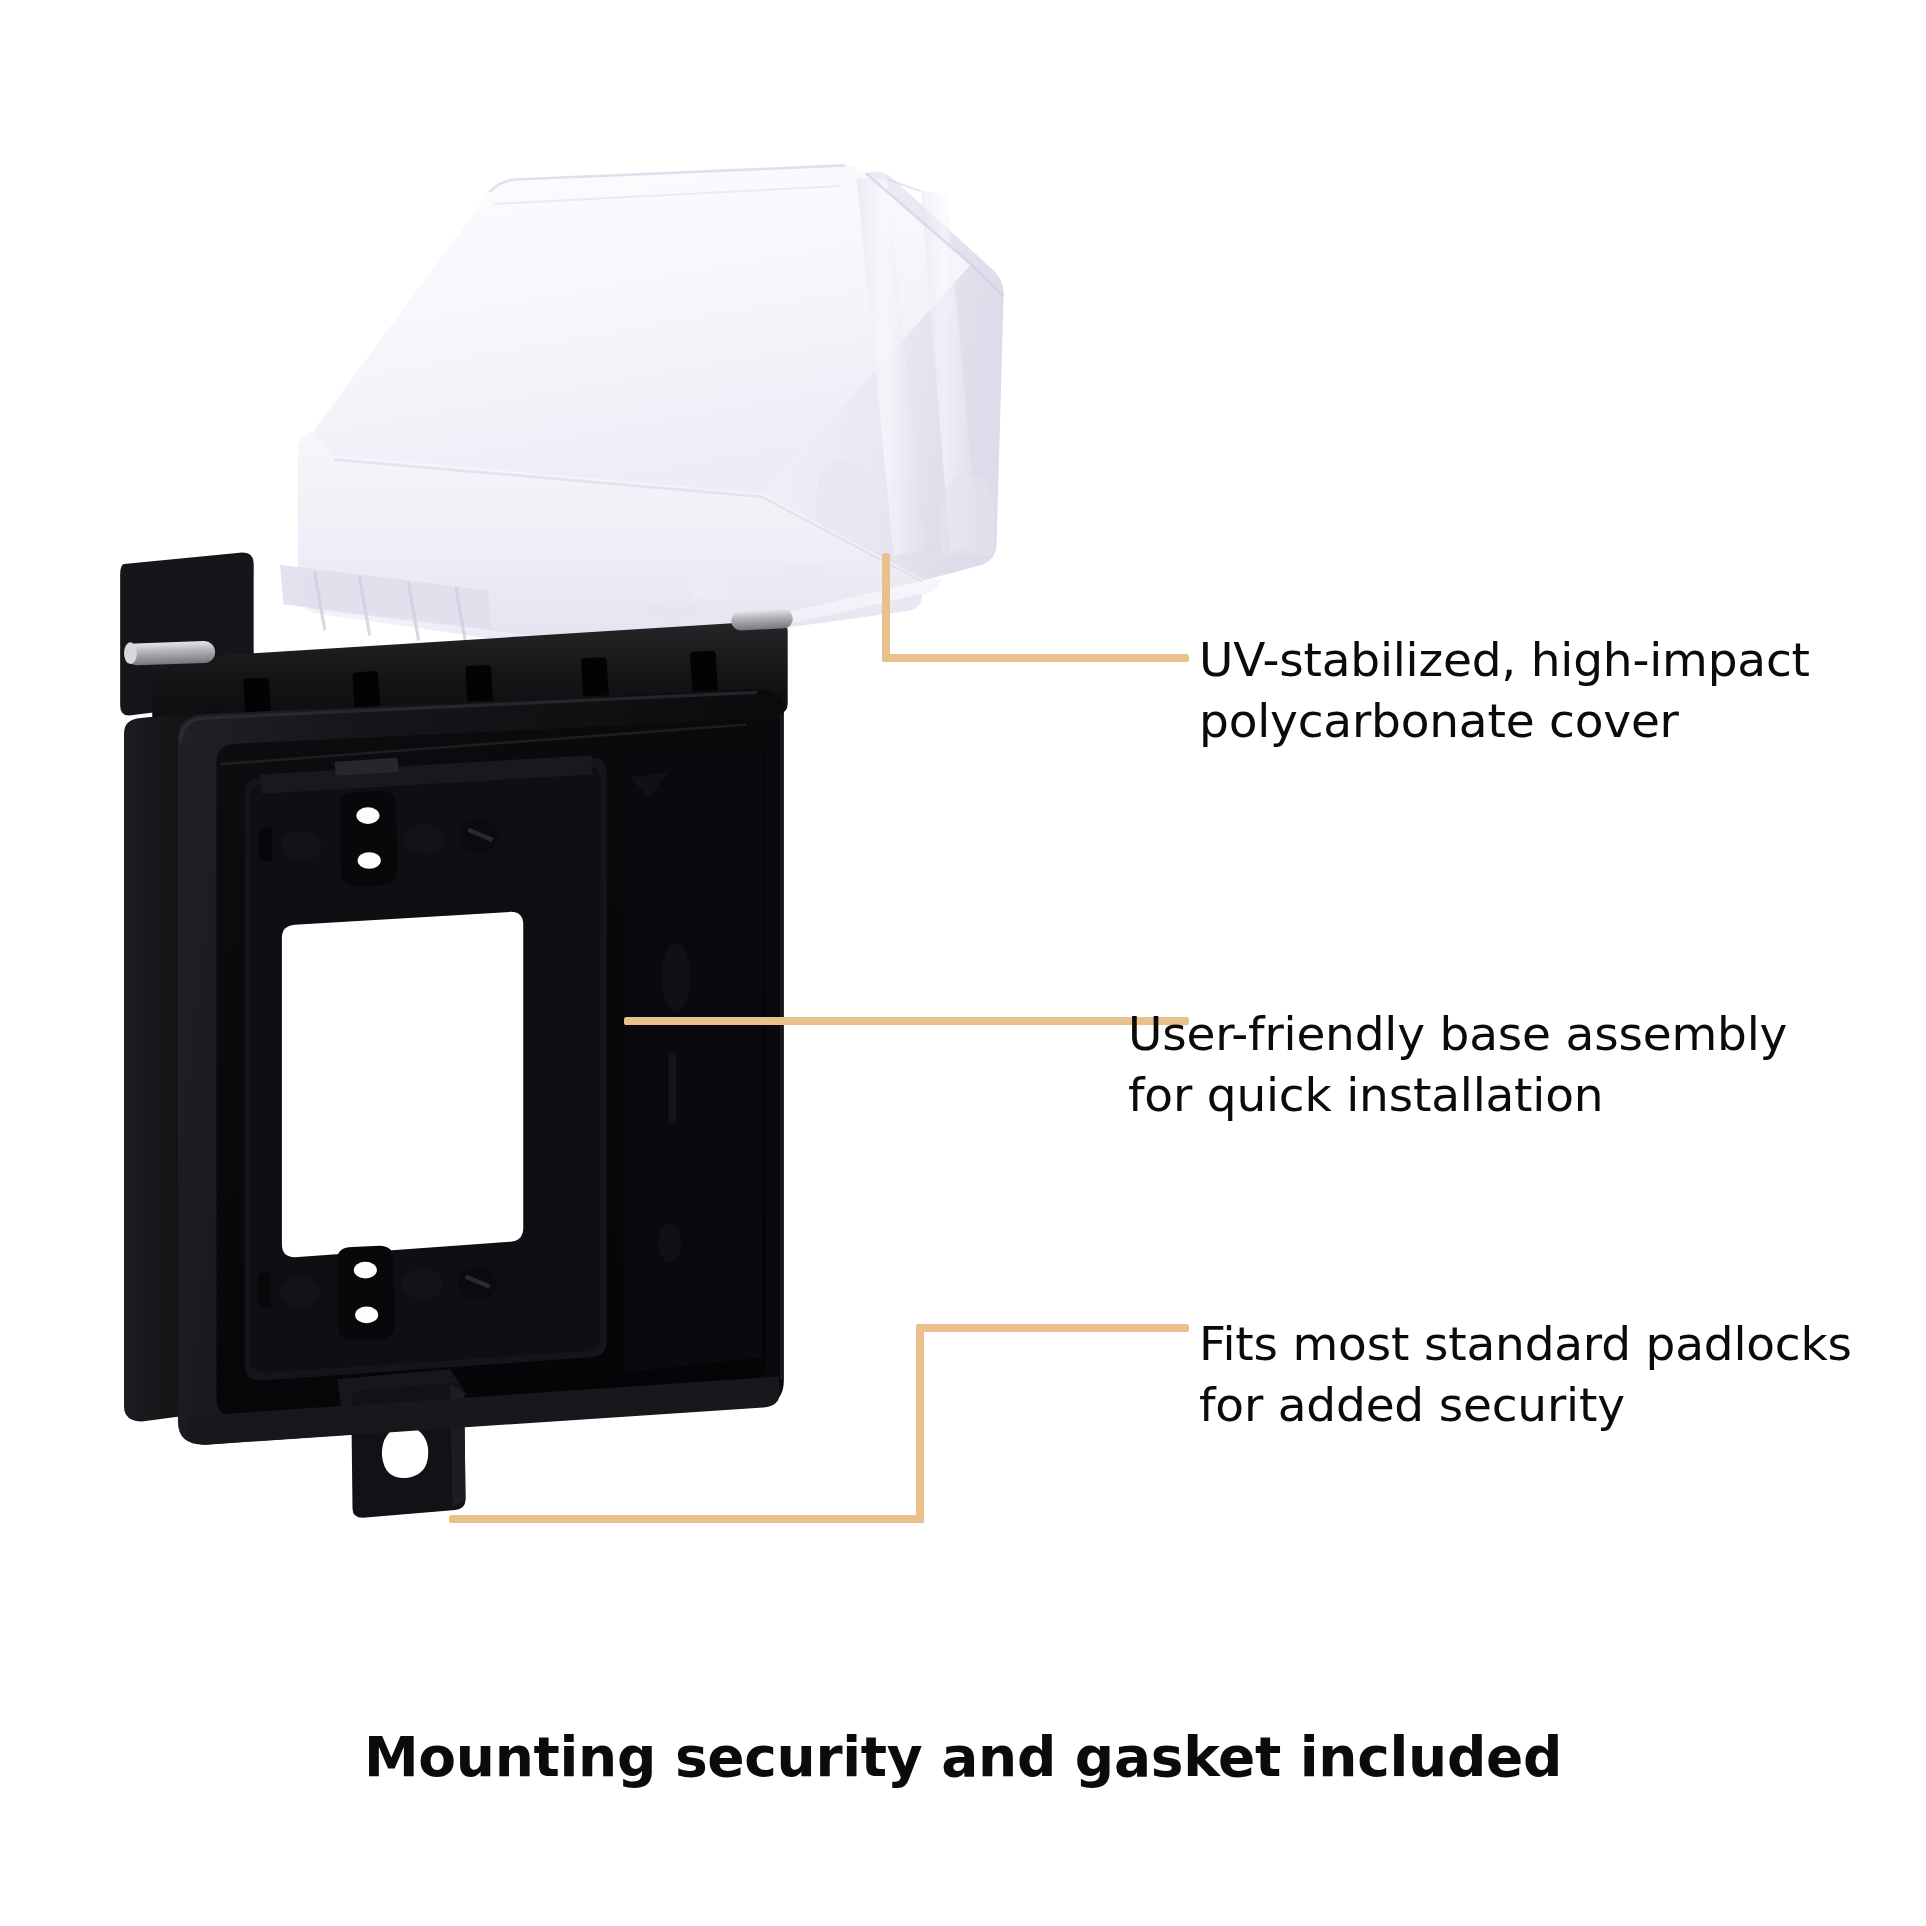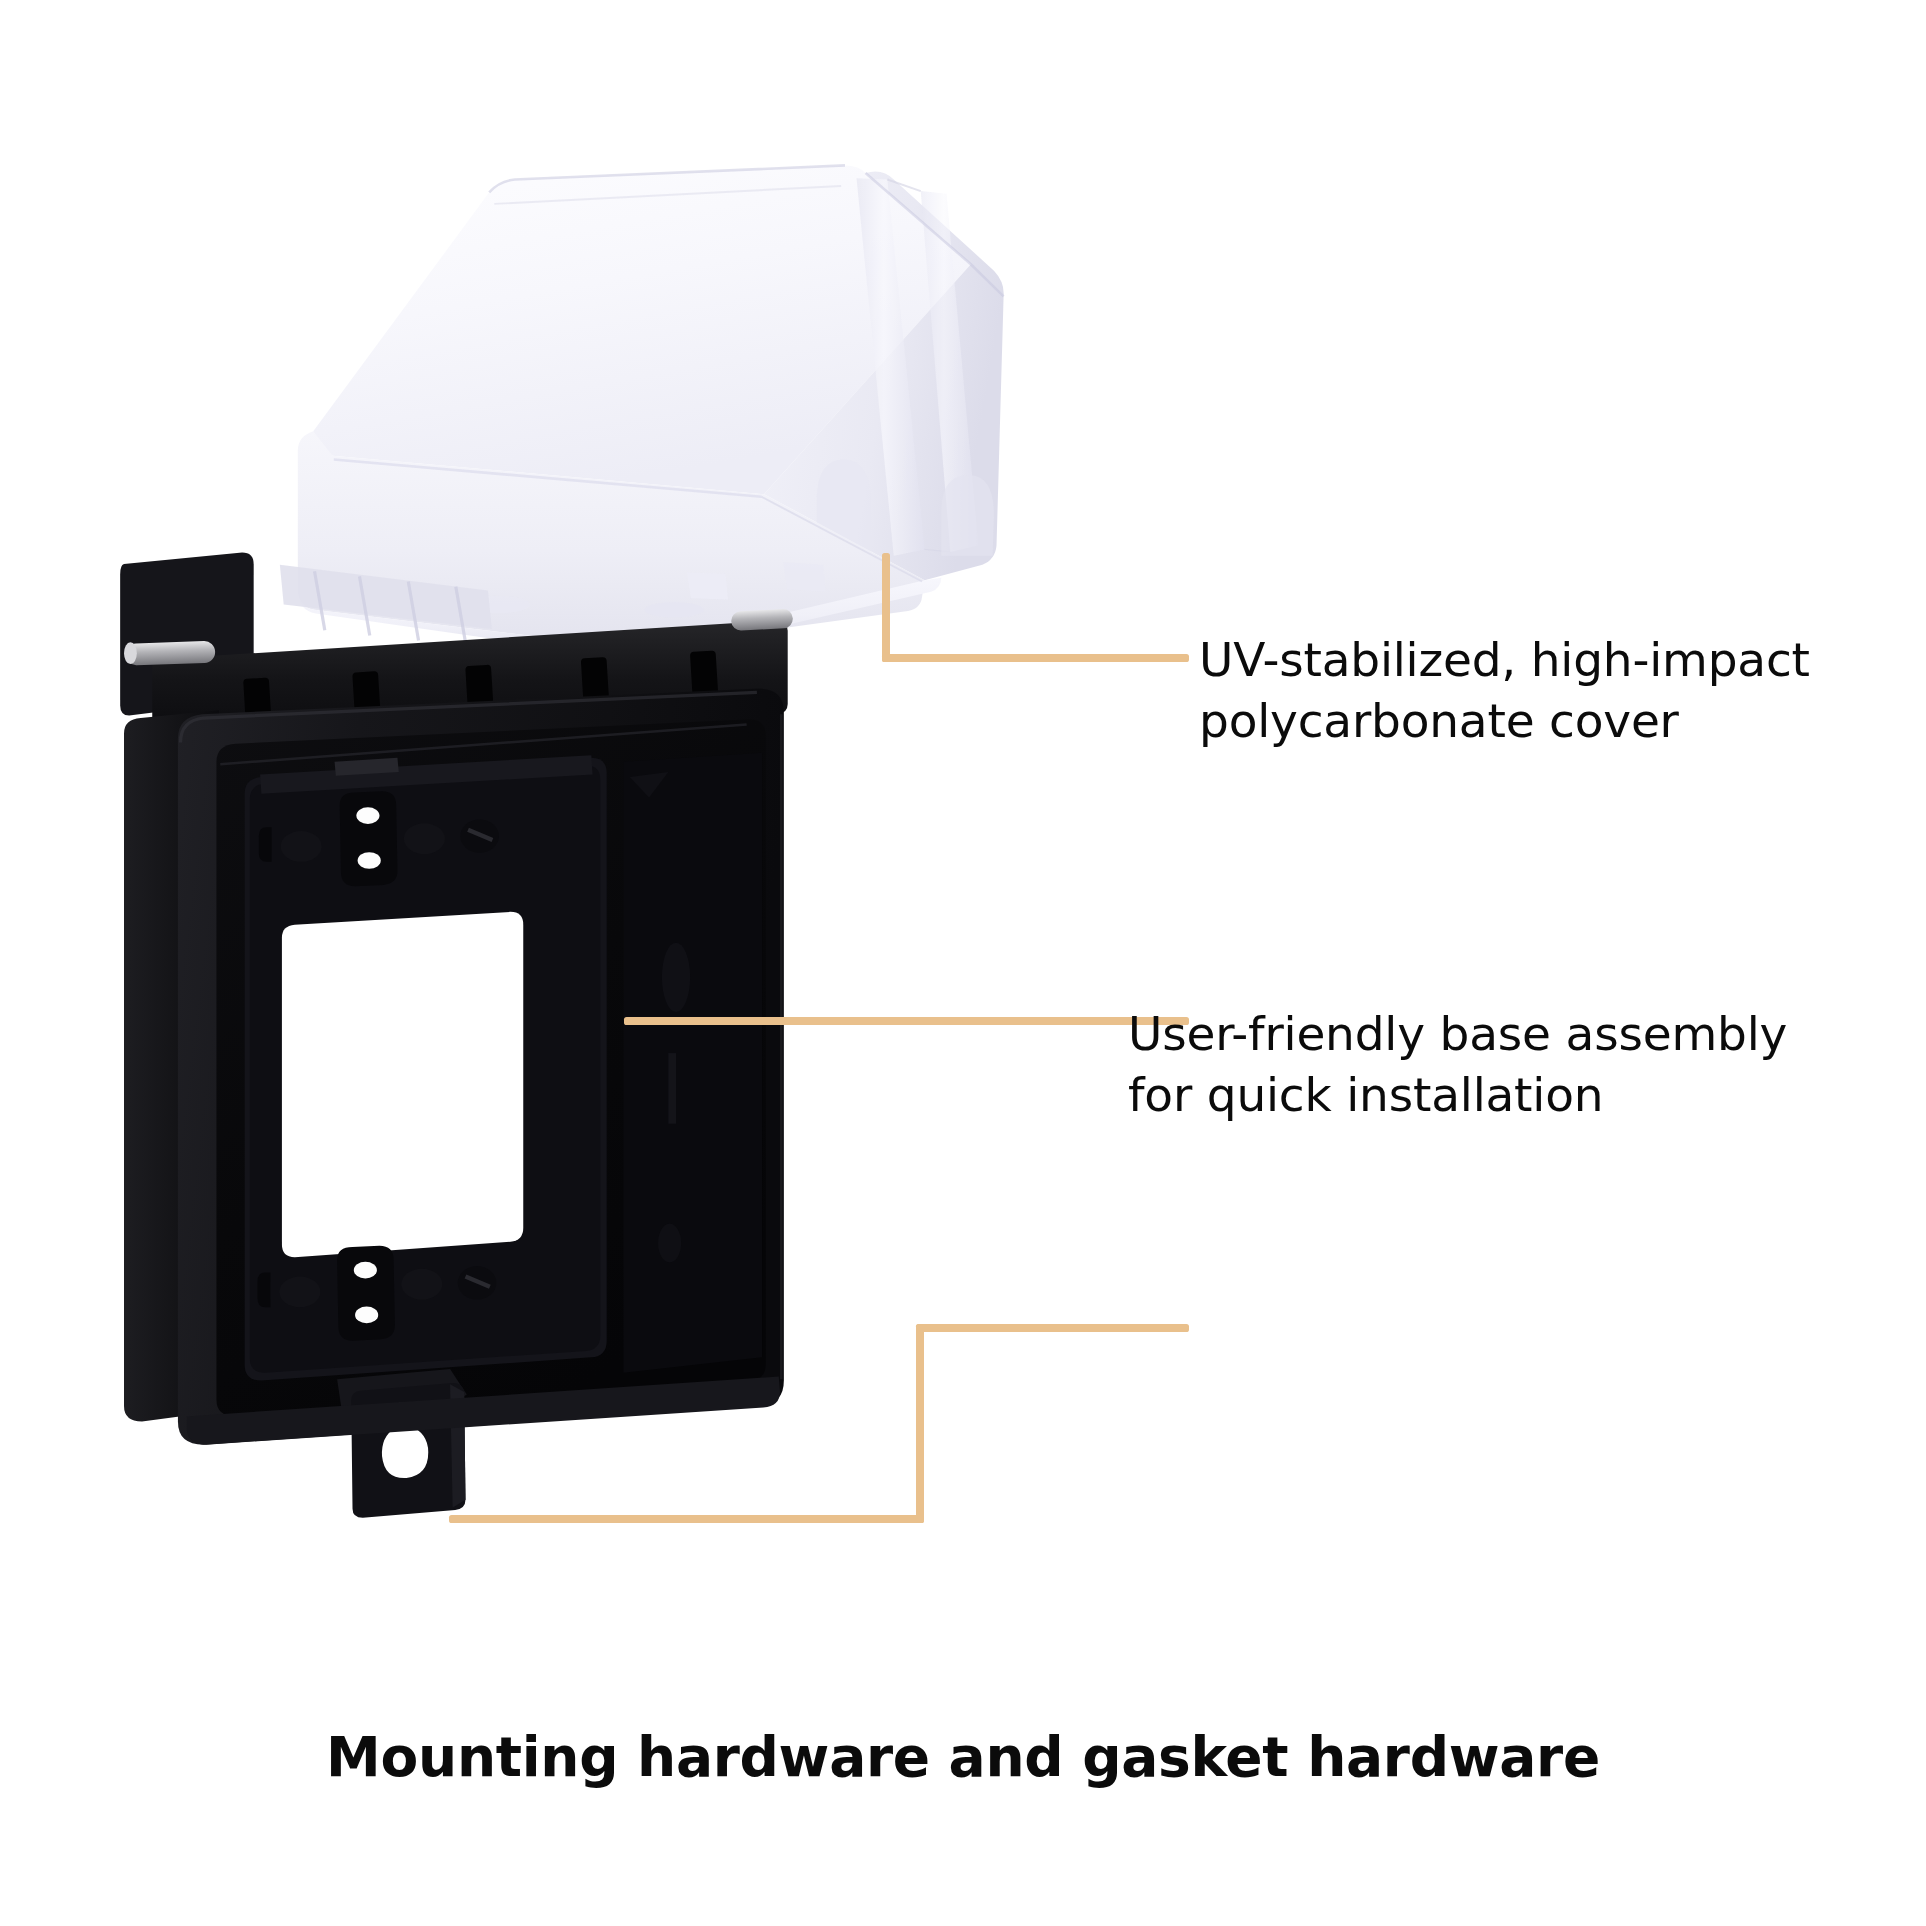--- a/index.html
+++ b/index.html
@@ -308,17 +308,19 @@
   <div class="leader" id="leader3-h1"></div>
   <div class="leader" id="leader3-v"></div>
   <div class="leader" id="leader3-h2"></div>
 
   <div class="callout" id="callout-1">UV-stabilized, high-impact
 polycarbonate cover</div>
 
   <div class="callout" id="callout-2">User-friendly base assembly
 for quick installation</div>
 
-
-  <div class="headline">Mounting hardware and gasket hardware</div>
+  <div class="callout" id="callout-3">Fits most standard padlocks
+for added security</div>
+
+  <div class="headline">Mounting security and gasket included</div>
 
 </div>
 
 
 </body></html>

